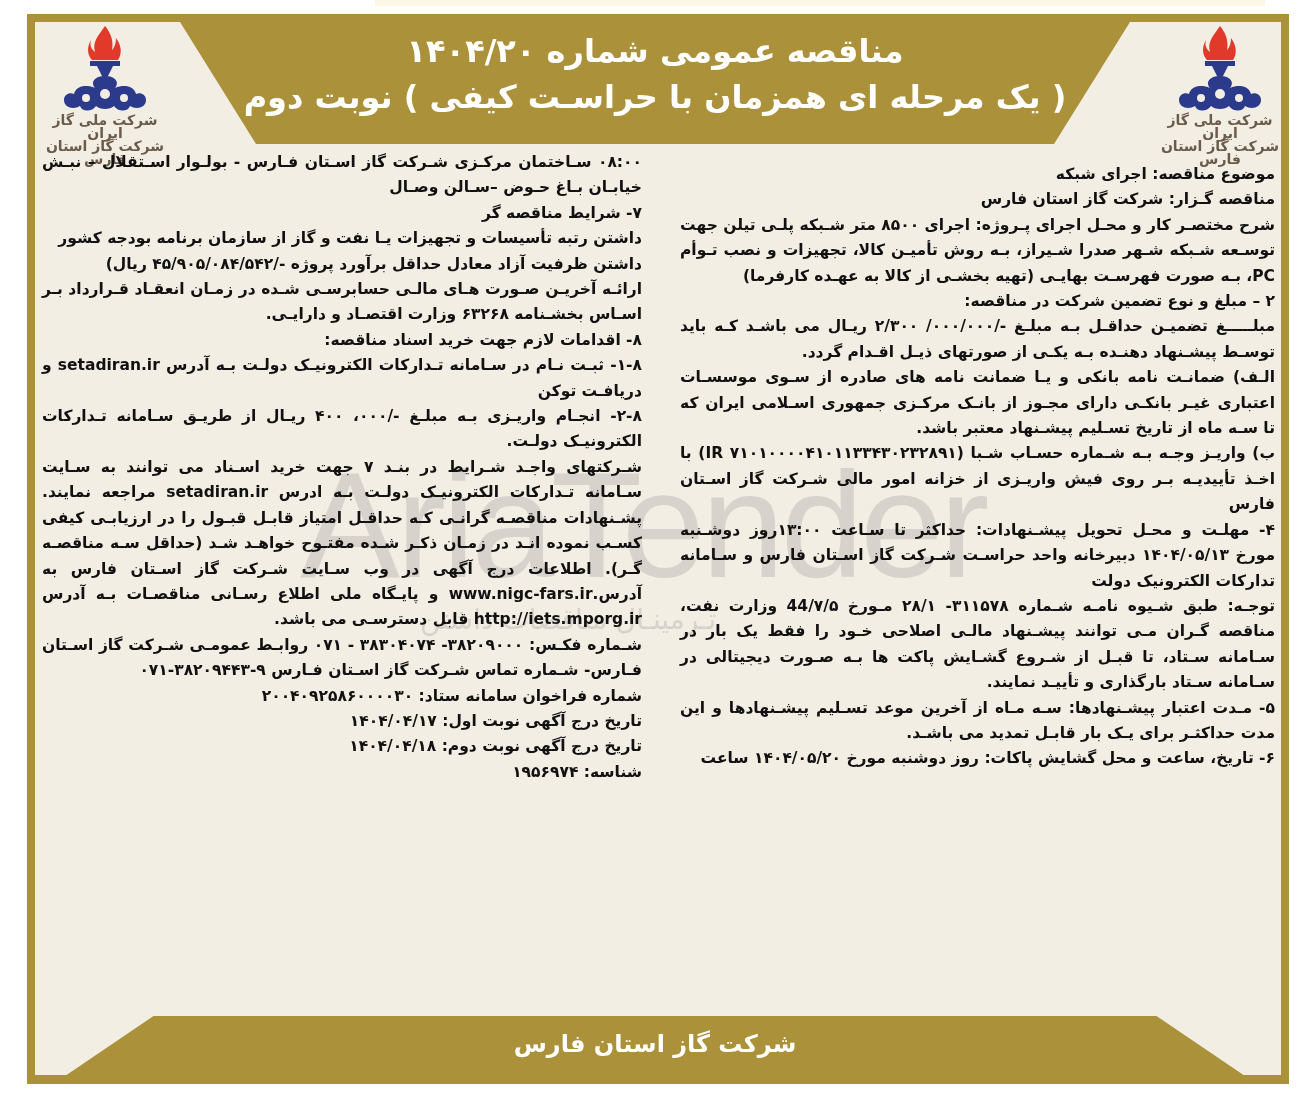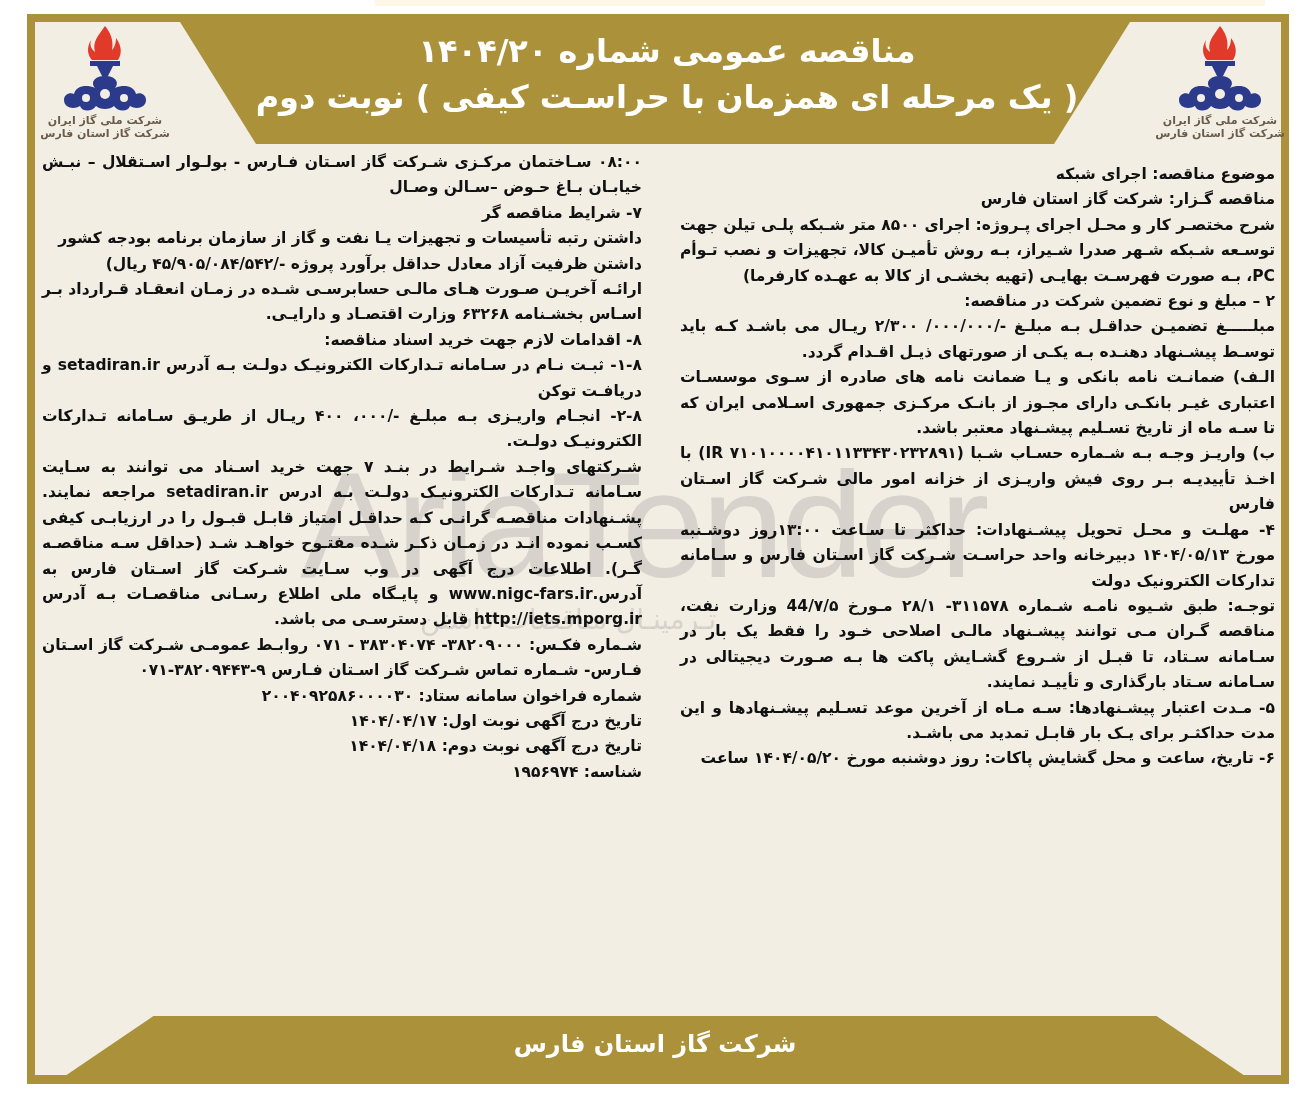--- a/index.html
+++ b/index.html
@@ -22,36 +22,36 @@
       position: absolute; left: 35px; top: 22px; width: 1246px; height: 1053px;
       background: #f2eee4;
     }
     .header-band {
       position: absolute; left: 180px; top: 22px; width: 950px; height: 122px;
       background: #ab923a;
       clip-path: polygon(0 0, 100% 0, 86% 100%, 14% 100%);
       clip-path: polygon(0 0, 100% 0, 100% 0, 92% 100%, 8% 100%, 0 0);
     }
     .header-title {
-      position: absolute; left: 192px; top: 28px; width: 950px;
+      position: absolute; left: 180px; top: 28px; width: 950px;
       text-align: center; direction: rtl; color: #ffffff;
       font-family: "DejaVu Sans", sans-serif; font-weight: bold;
     }
     .header-title .l1 { font-size: 32px; line-height: 46px; }
     .header-title .l2 { font-size: 32px; line-height: 46px; }
 
     .logo {
       position: absolute; width: 130px; height: 125px; text-align: center;
       direction: rtl;
     }
     .logo.left { left: 40px; top: 24px; }
     .logo.right { left: 1155px; top: 24px; }
     .logo svg { display: block; margin: 0 auto; }
     .logo .cap {
-      font-size: 11px; line-height: 13px; color: #6a5b4a; font-weight: bold;
+      font-size: 14px; line-height: 13px; color: #6a5b4a; font-weight: bold;
     }
 
     .col {
       position: absolute; top: 150px; direction: rtl; text-align: justify;
       color: #111; font-weight: bold; font-size: 15.5px; line-height: 25.4px;
     }
     .col.right { left: 680px; width: 595px; top: 162px; }
     .col.left { left: 42px; width: 600px; top: 150px; }
     .col p { margin: 0; }
 

